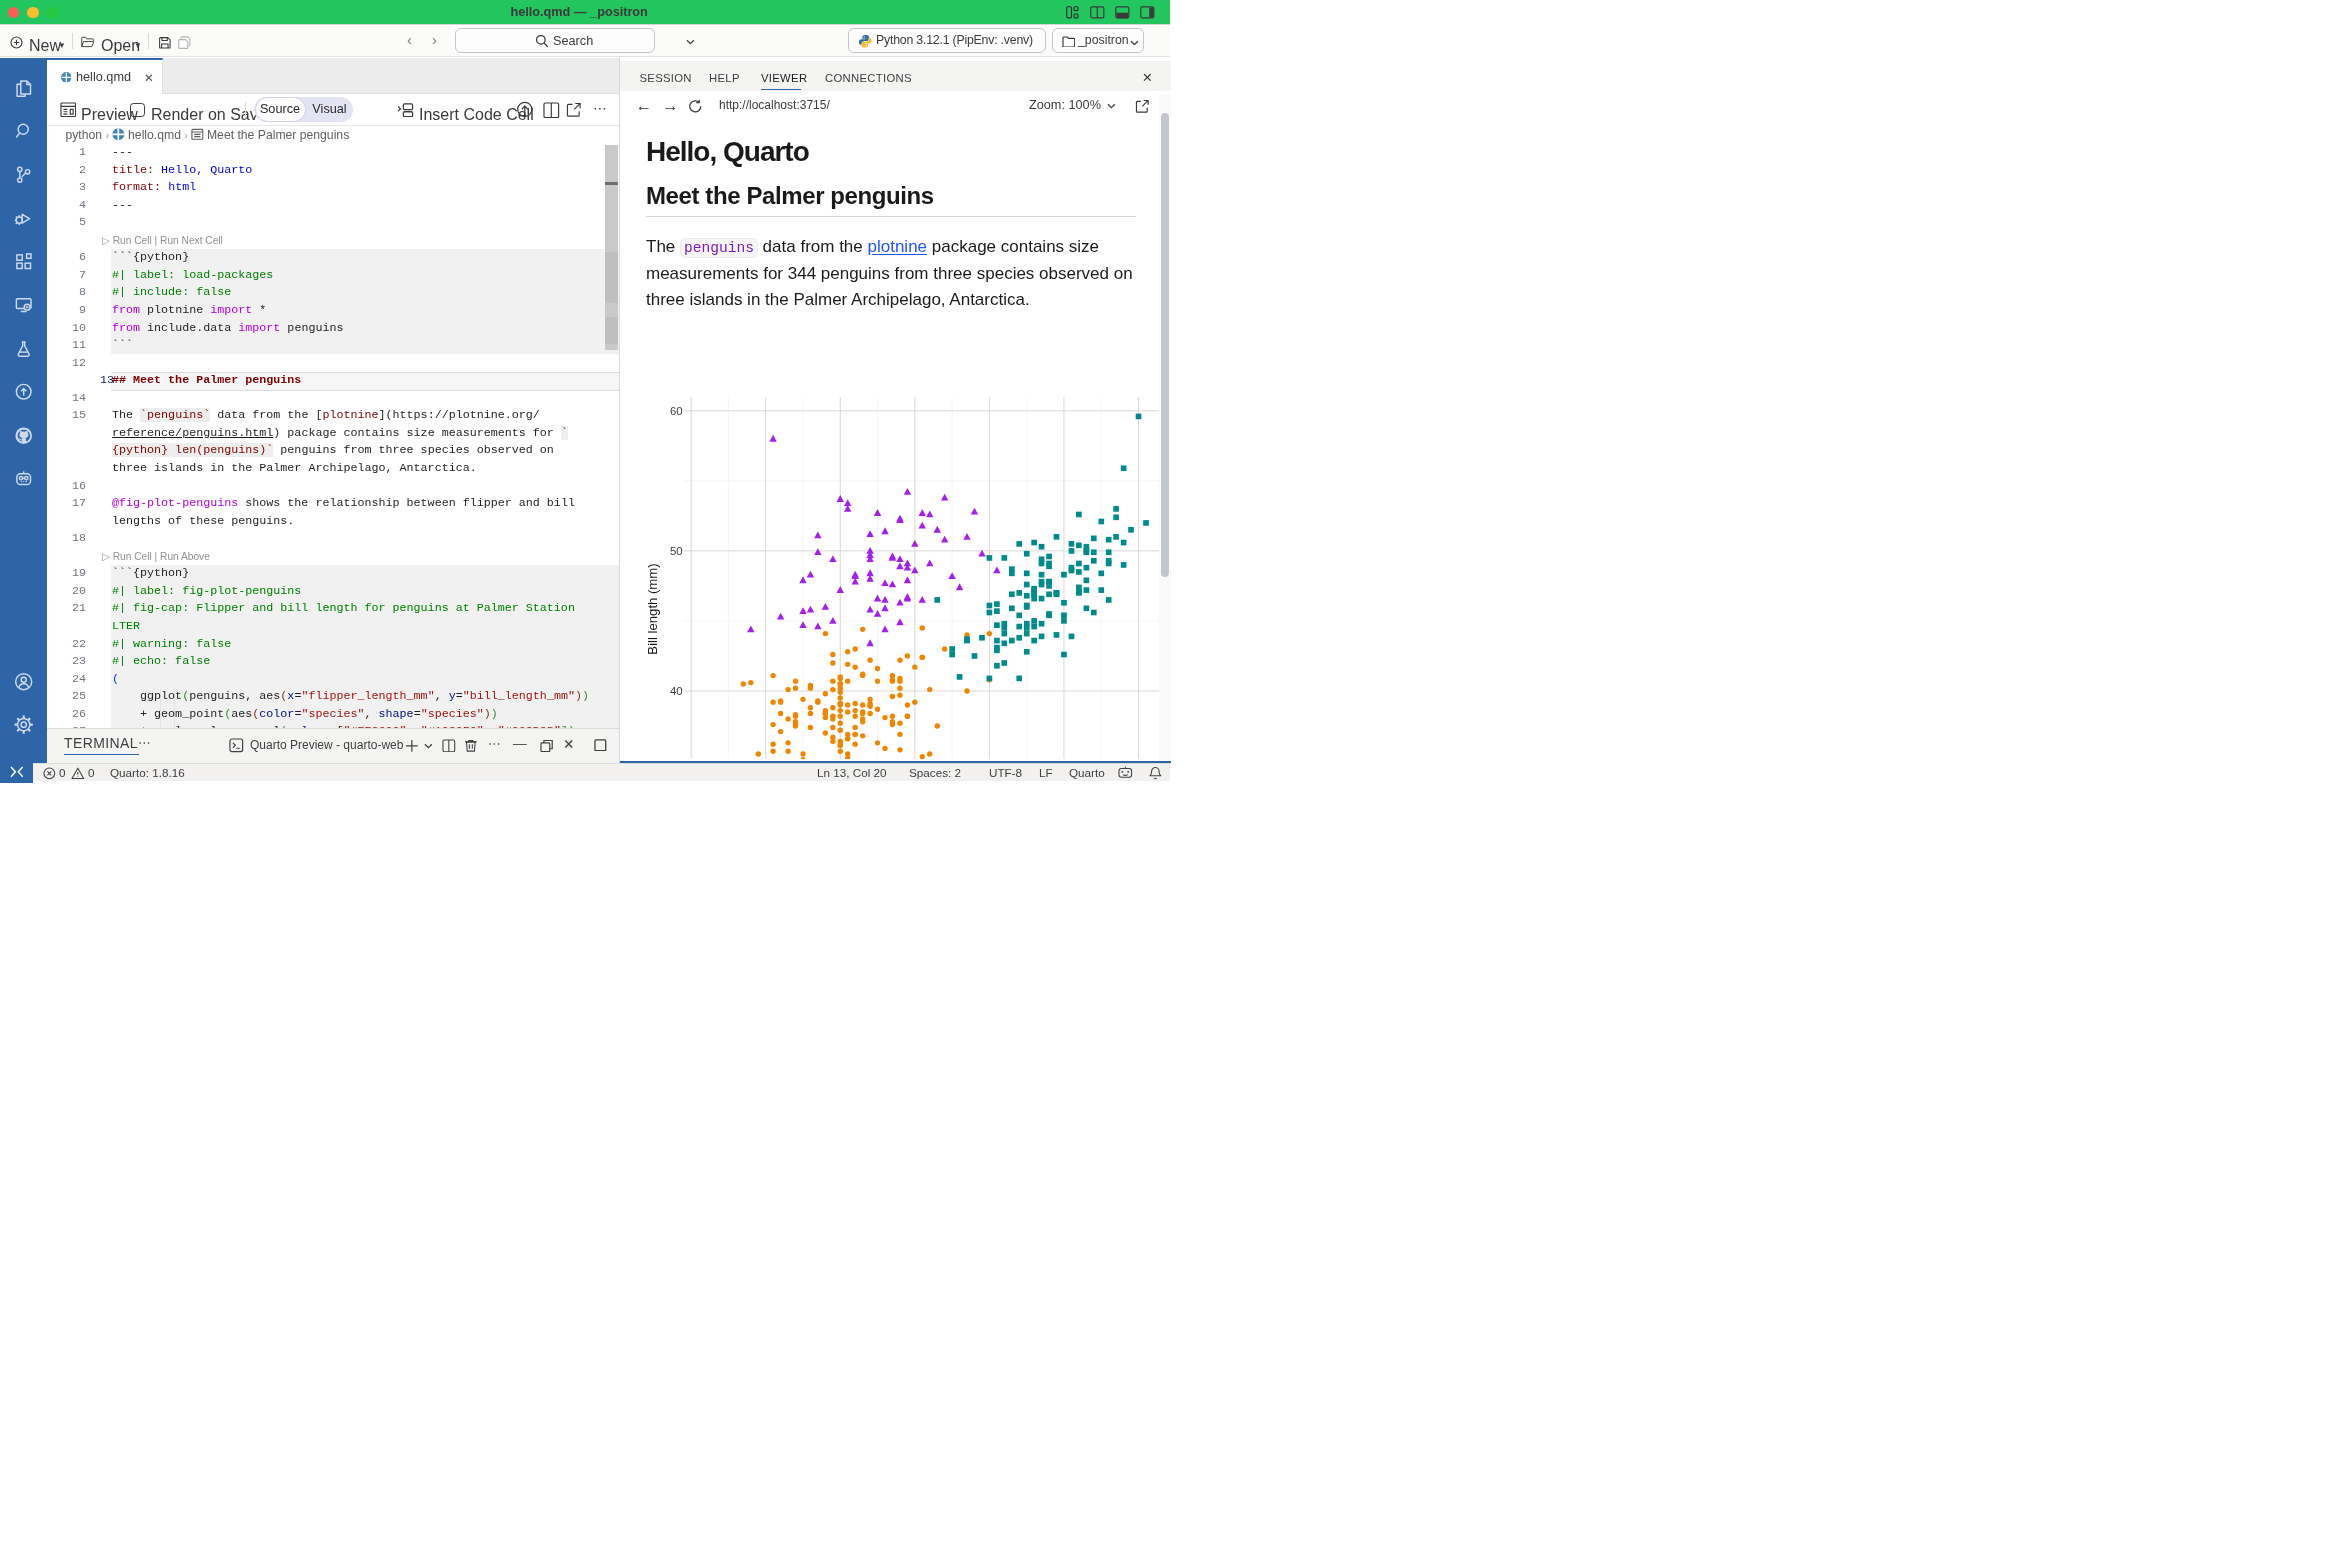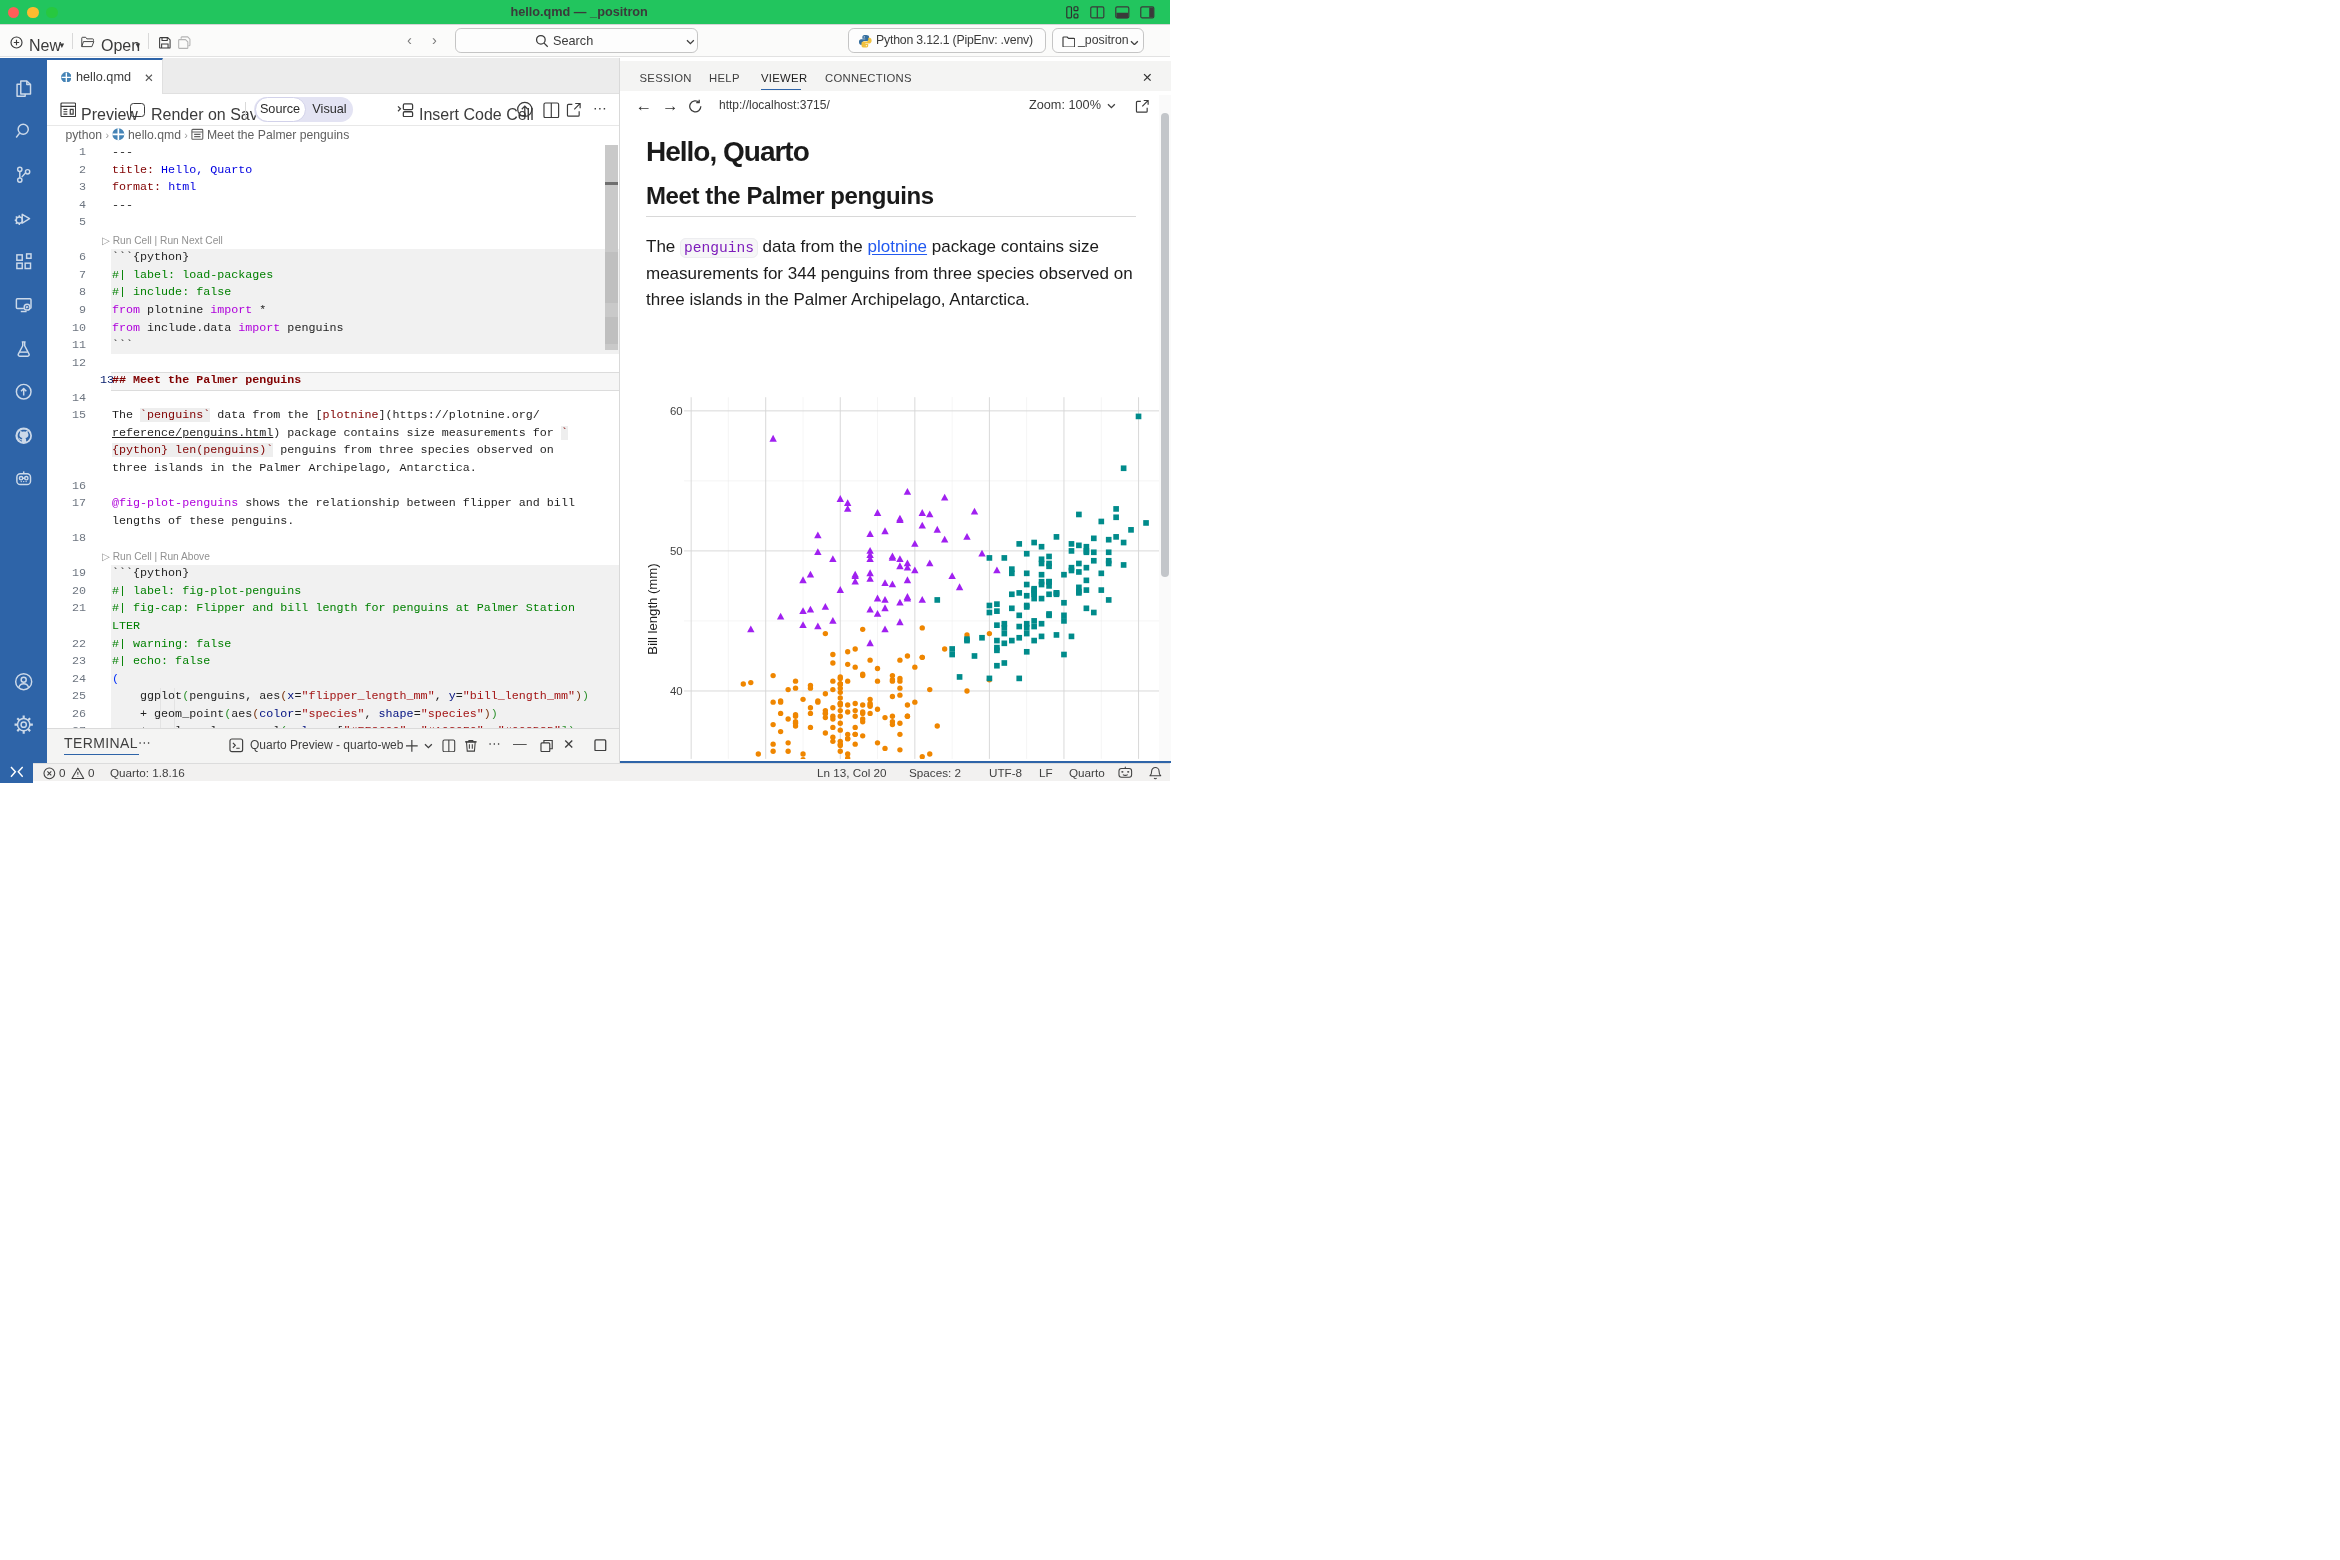--- a/index.html
+++ b/index.html
@@ -3,21 +3,21 @@
 * { margin:0; padding:0; box-sizing:border-box; }
 html,body { width:1170px; height:780px; overflow:hidden; font-family:"Liberation Sans",sans-serif; background:#fff; }
 .abs { position:absolute; }
 #titlebar { position:absolute; left:0; top:0; width:1170px; height:25px; background:#22c55e; border-bottom:1px solid #d5d5d5; }
 .tl { position:absolute; top:6.8px; width:11.7px; height:11.7px; border-radius:50%; }
 #wtitle { position:absolute; top:0; left:-11.7px; right:0; height:25px; line-height:25px; text-align:center; font-size:12.7px; font-weight:600; color:#3a3a3a; }
 .wic { position:absolute; top:6.3px; }
 #toolbar { position:absolute; left:0; top:25px; width:1170px; height:32px; background:#fbfbfa; border-bottom:1px solid #e2e2e2; }
 .tbtxt { position:absolute; top:0; height:32px; line-height:41px; font-size:16px; color:#3b3b3b; }
 .tbsep { position:absolute; top:7.8px; height:16.6px; width:1px; background:#d9d9d9; }
-#searchbox { position:absolute; left:455px; top:3.4px; width:243px; height:25px; background:#fdfdfd; border:1px solid #c5c5c5; border-radius:5.9px; }
+#searchbox { position:absolute; left:455px; top:3.4px; width:200px; height:25px; background:#fdfdfd; border:1px solid #c5c5c5; border-radius:5.9px; }
 .navarr { position:absolute; top:0; height:32px; line-height:30px; font-size:14.6px; color:#3b3b3b; }
 .pillbtn { position:absolute; top:3.4px; height:25px; background:#fdfdfd; border:1px solid #c5c5c5; border-radius:5.9px; font-size:12.7px; color:#3b3b3b; line-height:23.4px; }
 #activitybar { position:absolute; left:0; top:58px; width:47px; height:705px; background:#2e64a8; }
 .ai { position:absolute; left:11.7px; }
 #editorgroup { position:absolute; left:47px; top:58px; width:572px; height:671px; background:#fff; }
 #tabstrip { position:absolute; left:0; top:0; width:572px; height:36px; background:#ececec; border-bottom:1px solid #e0e0e0; }
 #tab1 { position:absolute; left:0; top:0; width:116px; height:36px; background:#fff; border-top:2.4px solid #2e64a8; border-right:1px solid #e0e0e0; }
 #edtoolbar { position:absolute; left:0; top:36px; width:572px; height:32px; background:#fff; border-bottom:1px solid #e8e8e8; }
 #breadcrumbs { position:absolute; left:0; top:68px; width:572px; height:18.5px; background:#fff; font-size:12.2px; color:#616161; line-height:18.5px; }
 #codearea { position:absolute; left:0; top:87px; width:572px; height:584px; background:#fff; overflow:hidden; font-family:"Liberation Mono",monospace; font-size:11.7px; }

